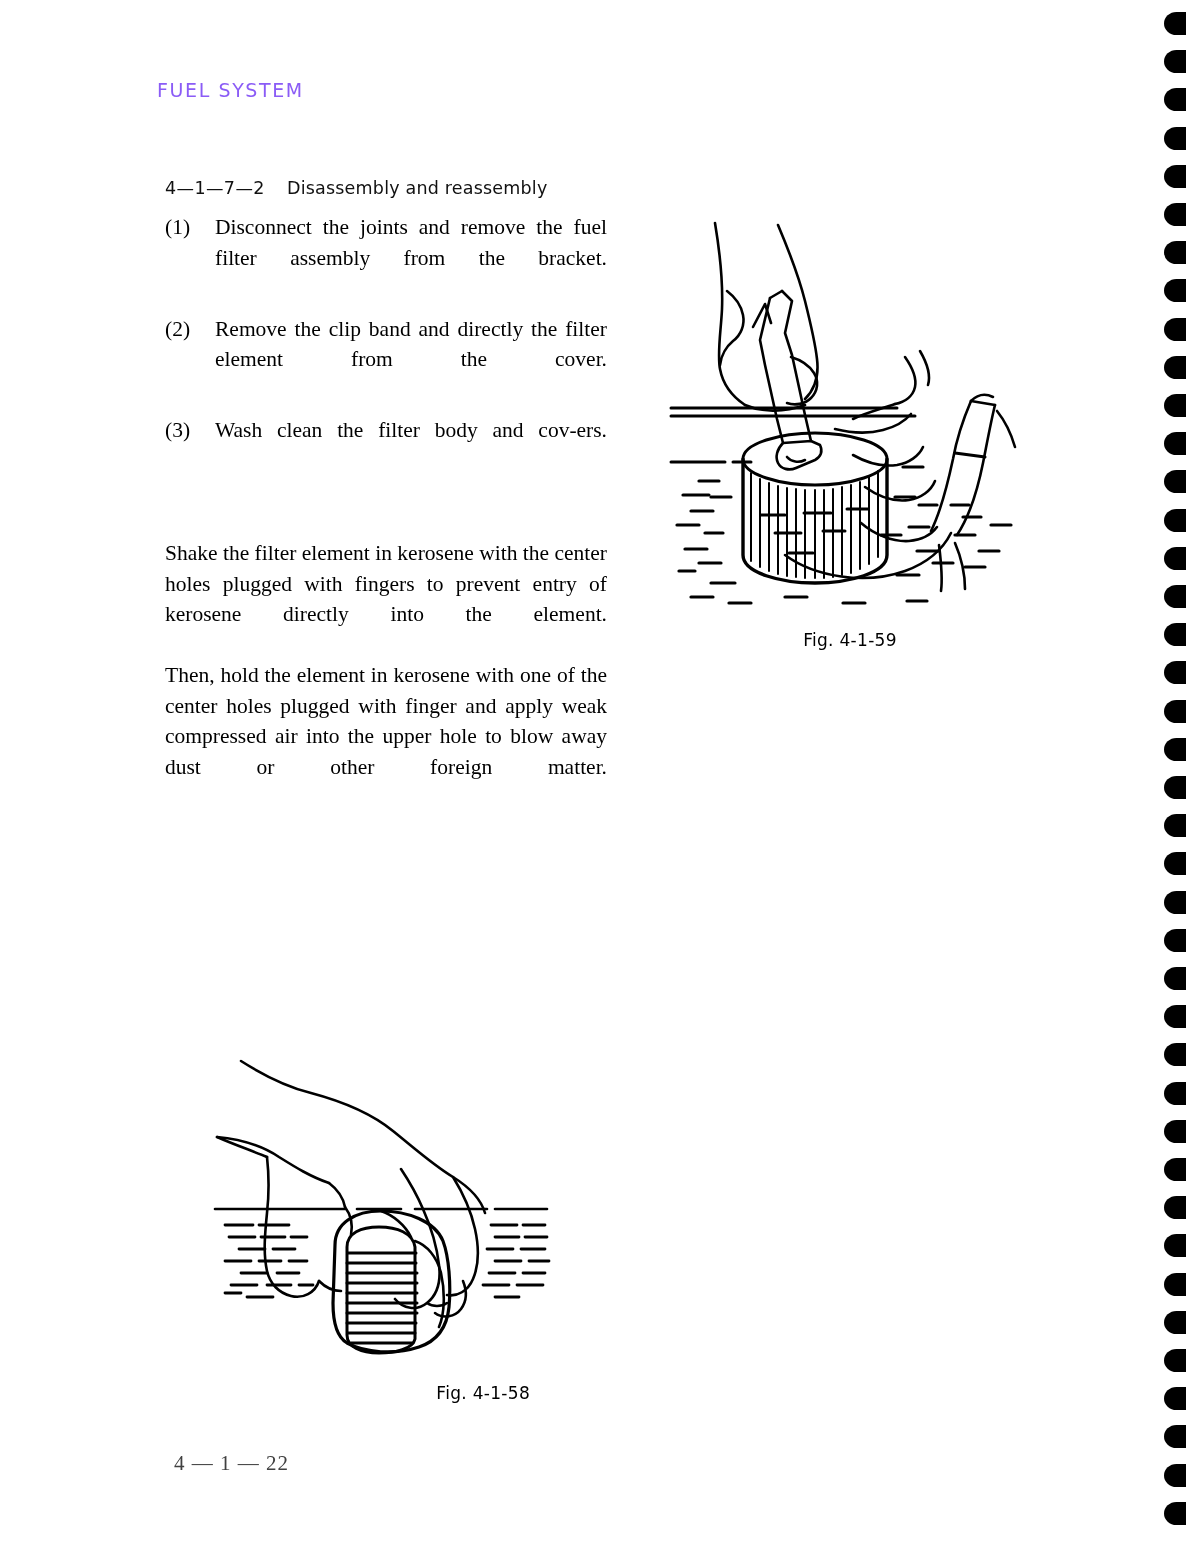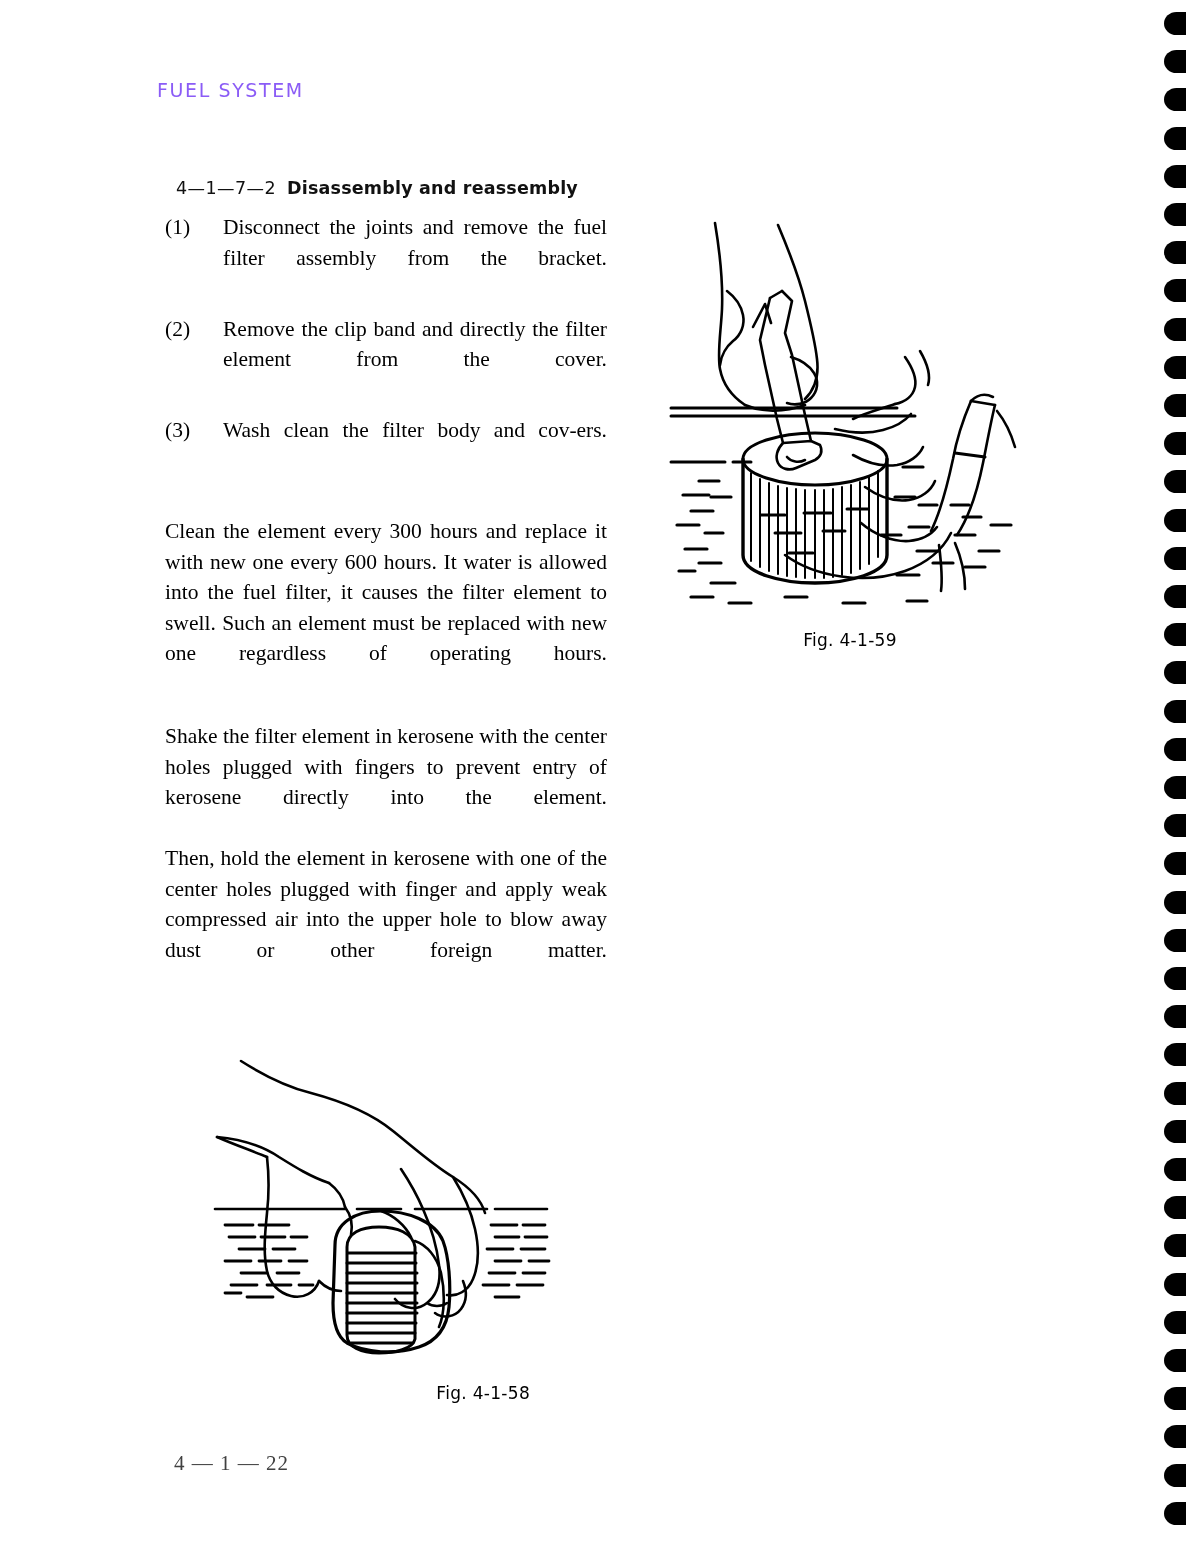--- a/index.html
+++ b/index.html
@@ -44,50 +44,47 @@
     width: 442px;
   }
 
   .section-heading {
     font-family: "DejaVu Sans", "Liberation Sans", sans-serif;
     font-size: 17.5px;
     color: #111;
     white-space: nowrap;
     display: flex;
     margin-bottom: 14px;
-    text-align: center;
   }
   .section-heading .num {
     width: 122px;
     flex: 0 0 122px;
     letter-spacing: 0.4px;
   }
   .section-heading .ttl {
     letter-spacing: 0.2px;
-    font-weight: bold;
   }
 
   .num-item {
     display: flex;
     font-size: 21.5px;
     line-height: 30.5px;
     margin-bottom: 10px;
   }
   .num-item .marker {
     flex: 0 0 50px;
     width: 50px;
     text-align: left;
   }
   .num-item .body {
     flex: 1 1 auto;
     text-align: justify;
     text-justify: inter-word;
     -webkit-hyphens: none;
     hyphens: none;
-    margin-left: 8px;
   }
   .num-item .body::after {
     content: "";
     display: inline-block;
     width: 100%;
   }
 
   .para {
     font-size: 21.5px;
     line-height: 30.5px;
@@ -204,21 +201,20 @@
     </div>
 
     <div class="num-item">
       <span class="marker">(3)</span>
       <span class="body">Wash clean the filter body and cov-ers.</span>
     </div>
 
     <div class="gap-before-heading"></div>
 
 
-    <p class="para para-justified">Clean the element every 300 hours and replace it with new one every 600 hours. It water is allowed into the fuel filter, it causes the filter element to swell.  Such an element must be replaced with new one regardless of operating hours.</p>
 
     <div class="gap-small"></div>
 
 
     <p class="para para-justified">Shake the filter element in kerosene with the center holes plugged with fingers to prevent entry of kerosene directly into the element.</p>
 
     <p class="para para-justified">Then, hold the element in kerosene with one of the center holes plugged with finger and apply weak compressed air into the upper hole to blow away dust or other foreign matter.</p>
   </div>
 
   <div class="figure-top">

